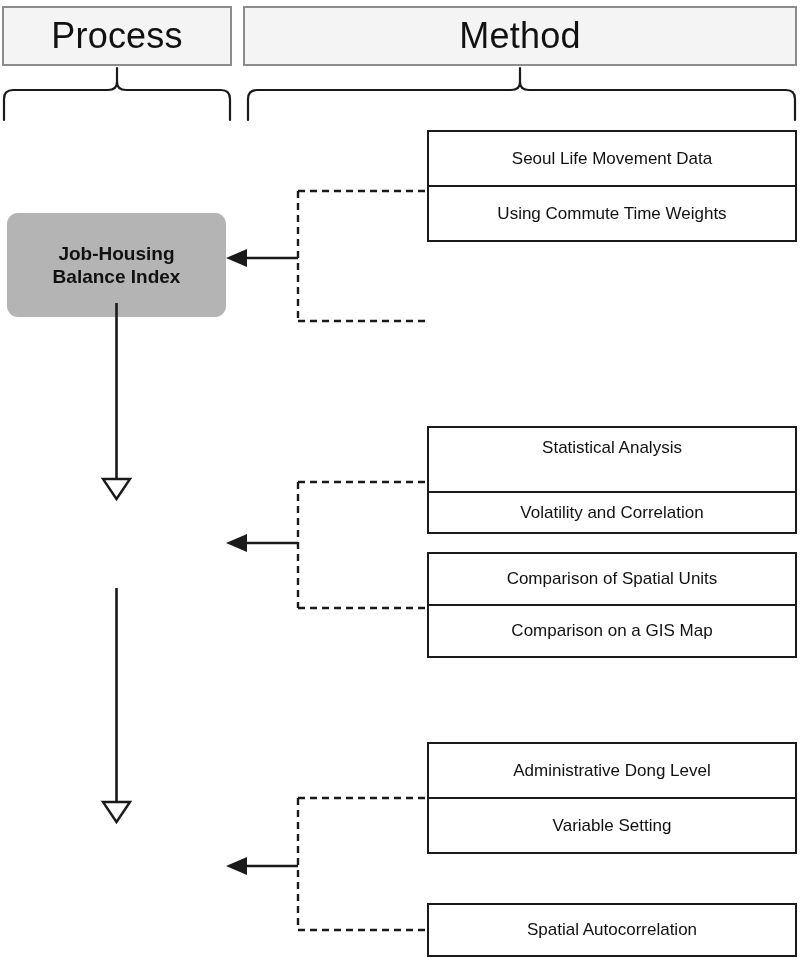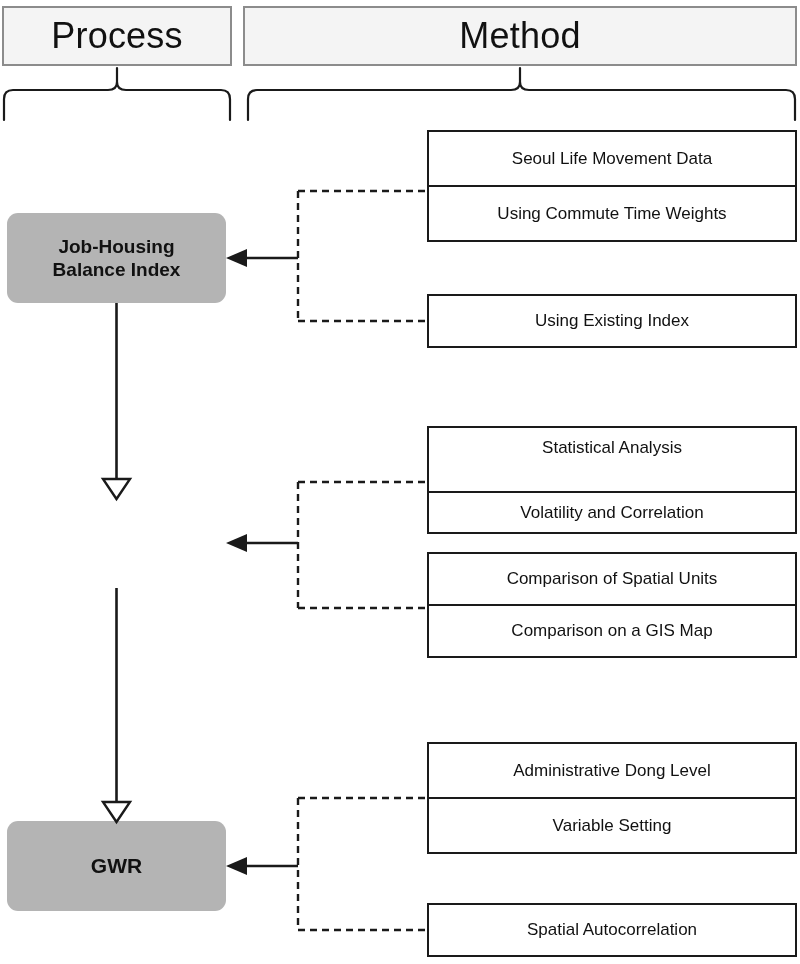--- a/index.html
+++ b/index.html
@@ -45,21 +45,21 @@
     display: flex;
     align-items: center;
     justify-content: center;
     text-align: center;
     color: #111111;
     font-size: 19px;
     line-height: 1.22;
     font-weight: 700;
     padding: 0 6px;
   }
-  #proc-jhbi { left: 7px; top: 213px; width: 219px; height: 90px; }
+  #proc-jhbi { left: 7px; top: 213px; width: 219px; height: 104px; }
   #proc-comp { left: 7px; top: 498px; width: 219px; height: 90px; }
   #proc-gwr  { left: 7px; top: 821px; width: 219px; height: 90px; }
   #proc-gwr .plabel { font-size: 21px; }
 
   
   .method-group {
     position: absolute;
     box-sizing: border-box;
     border: 2.5px solid #1a1a1a;
     background: #ffffff;
@@ -116,32 +116,26 @@
 
   <div class="col-header" id="hdr-method">
     <span>Method</span>
   </div>
 
   <div class="process-box" id="proc-jhbi">
     <span class="plabel">Job-Housing<br>Balance Index</span>
   </div>
 
 
-  <div class="process-box" id="proc-gwr">
-    <span class="plabel">GWR</span>
-  </div>
 
   <div class="method-group" id="mg-1a">
     <div class="method-row">Seoul Life Movement Data</div>
     <div class="method-row">Using Commute Time Weights</div>
   </div>
 
-  <div class="method-group" id="mg-1b">
-    <div class="method-row">Using Existing Index</div>
-  </div>
 
   <div class="method-group" id="mg-2a">
     <div class="method-row">Statistical Analysis</div>
     <div class="method-row">Volatility and Correlation</div>
   </div>
 
   <div class="method-group" id="mg-2b">
     <div class="method-row">Comparison of Spatial Units</div>
     <div class="method-row">Comparison on a GIS Map</div>
   </div>

